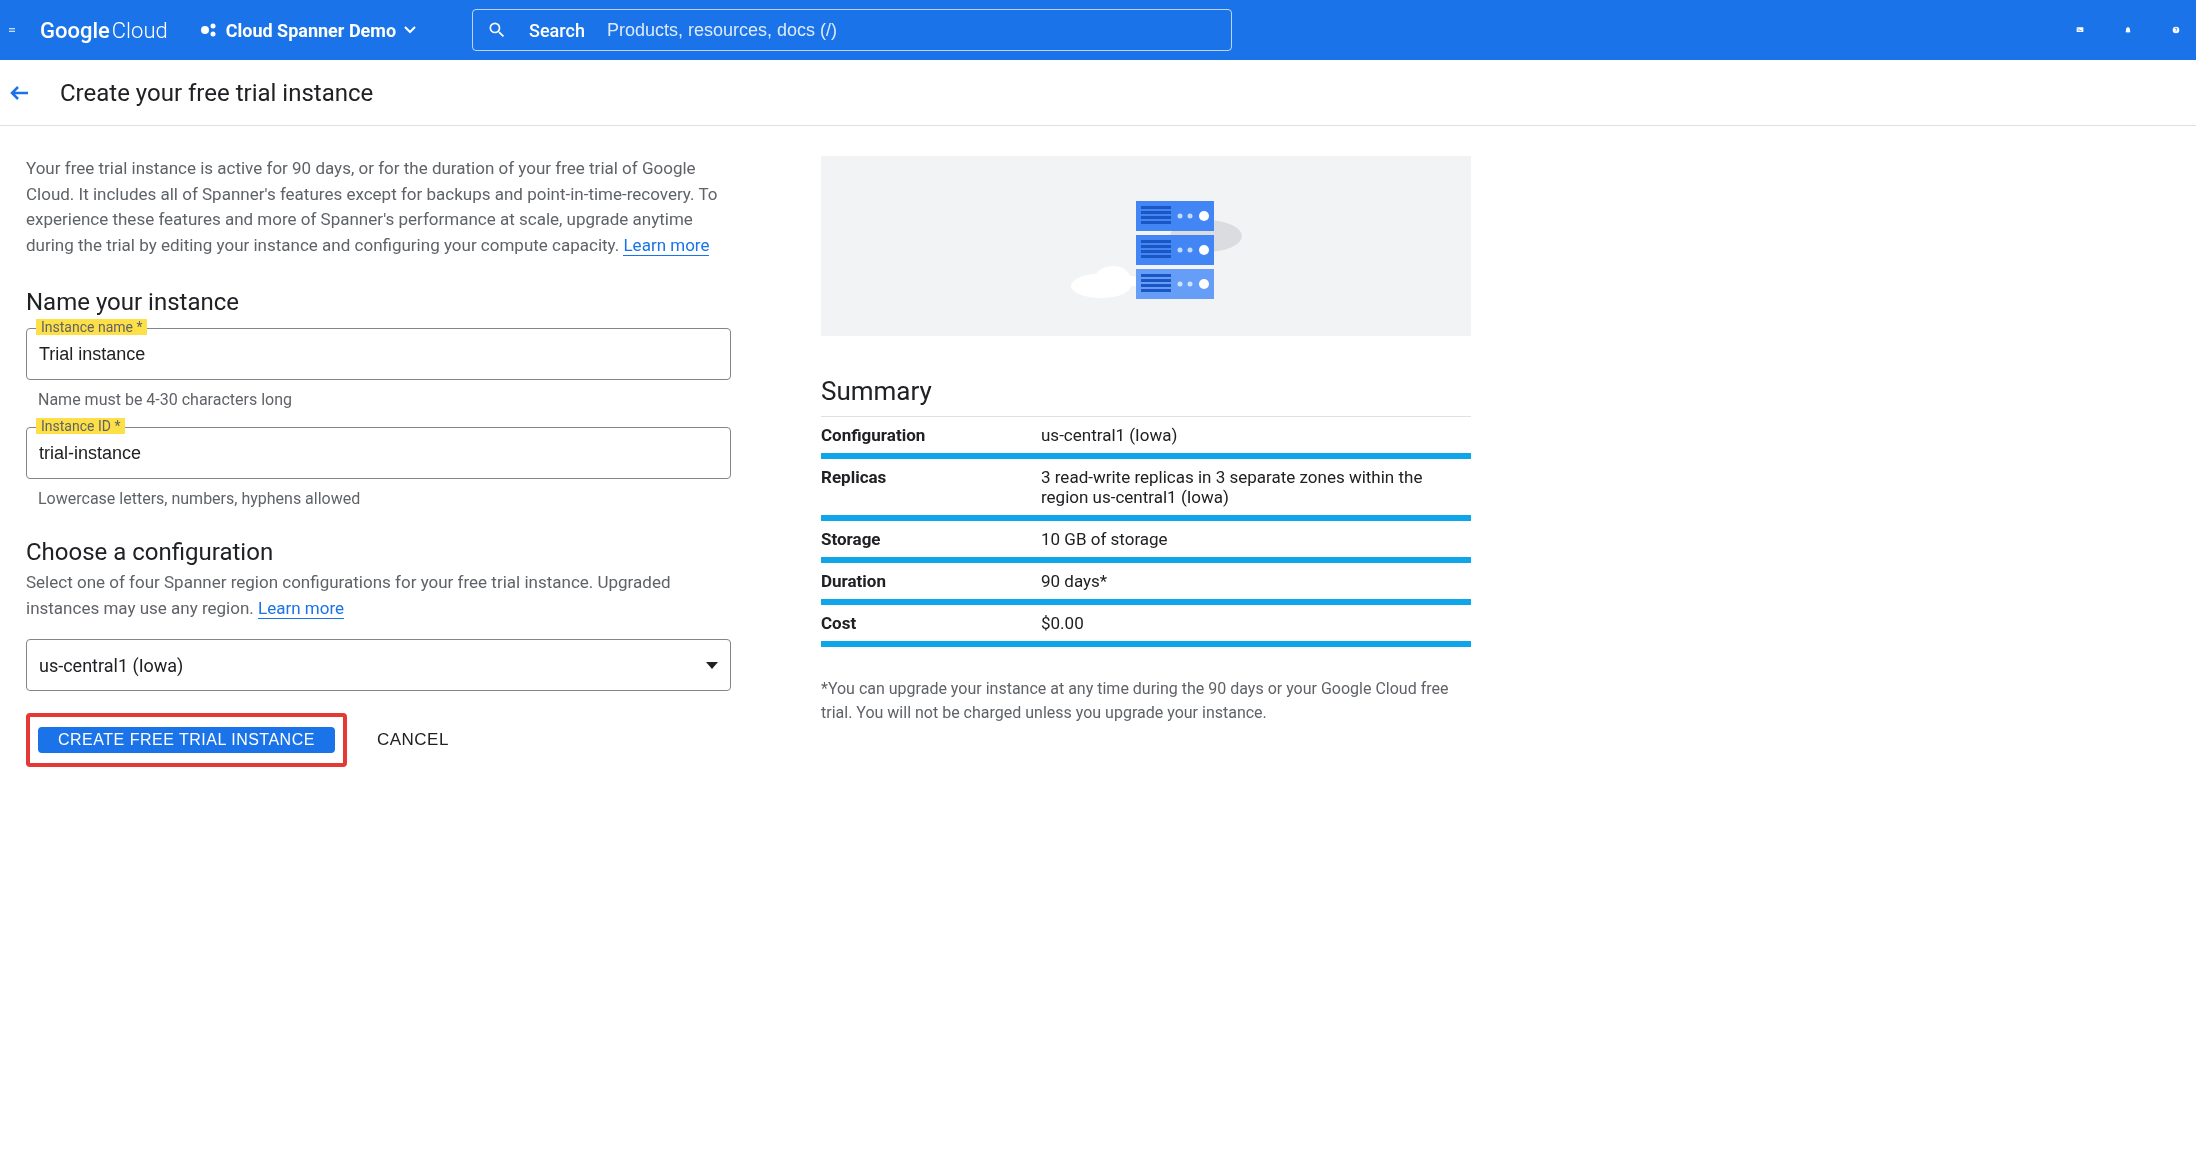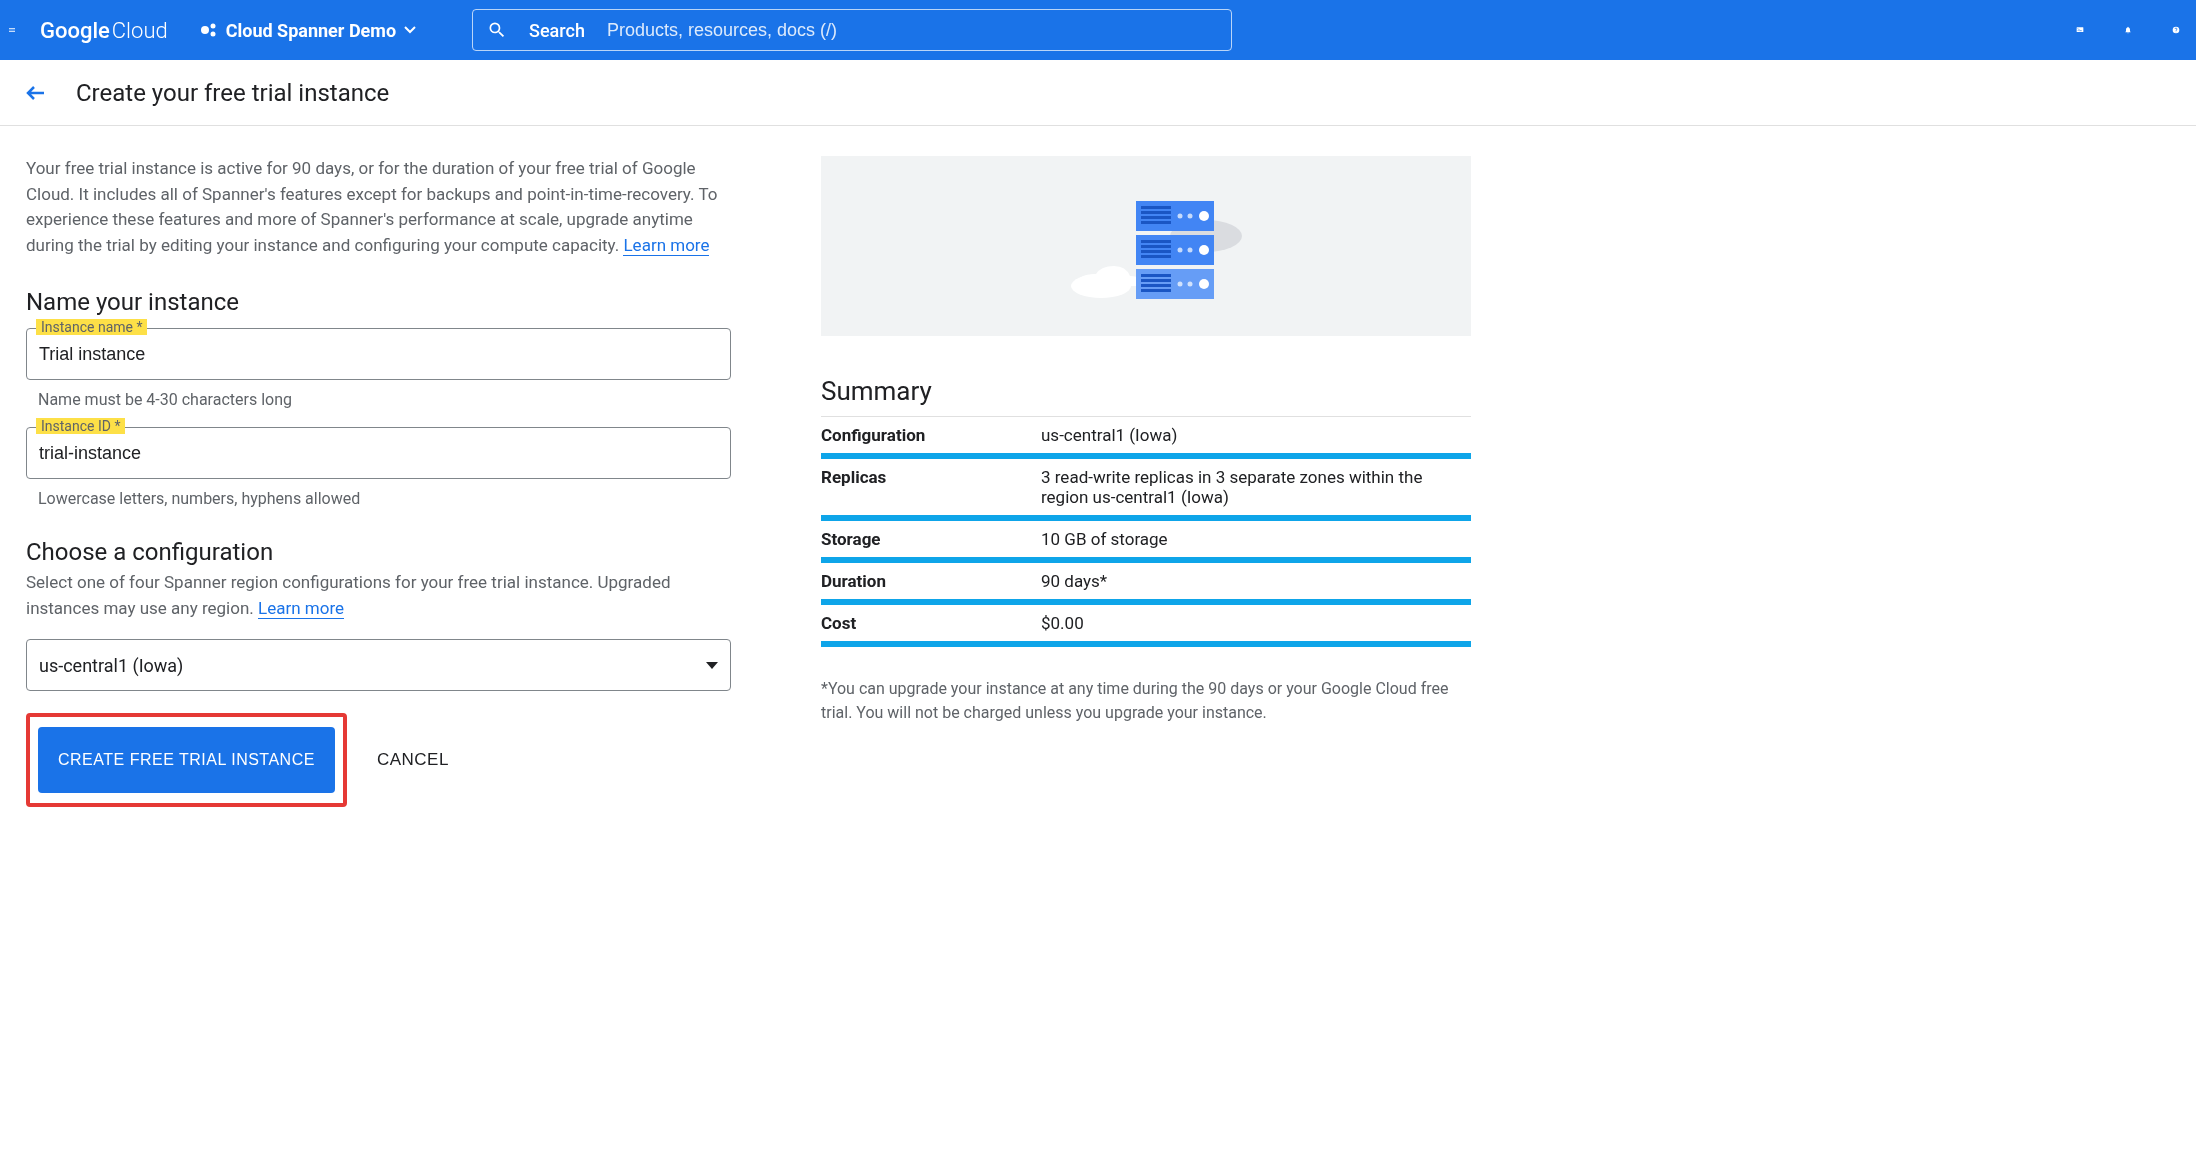--- a/index.html
+++ b/index.html
@@ -74,21 +74,21 @@
   margin-left: auto;
   display: flex;
   gap: 24px;
   align-items: center;
   padding-right: 8px;
 }
 .subheader {
   display: flex;
   align-items: center;
   height: 66px;
-  padding: 0 24px;
+  padding: 0 8px;
   gap: 28px;
   border-bottom: 1px solid #e0e0e0;
 }
 .back-arrow { width: 24px; height: 24px; cursor: pointer; color: #1a73e8; }
 .page-title { font-size: 24px; font-weight: 400; color: #202124; }
 
 .content {
   display: flex;
   padding: 30px 26px;
   gap: 90px;
@@ -154,21 +154,21 @@
   border: 4px solid #e53935;
   border-radius: 4px;
   padding: 10px 8px;
   display: inline-block;
 }
 .primary-btn {
   background: #1a73e8;
   color: #fff;
   border: none;
   border-radius: 4px;
-  padding: 24px 20px;
+  padding: 4px 20px;
   font-size: 16px;
   font-weight: 500;
   letter-spacing: 0.5px;
   cursor: pointer;
 }
 .cancel-btn {
   background: none;
   border: none;
   font-size: 17px;
   font-weight: 500;

